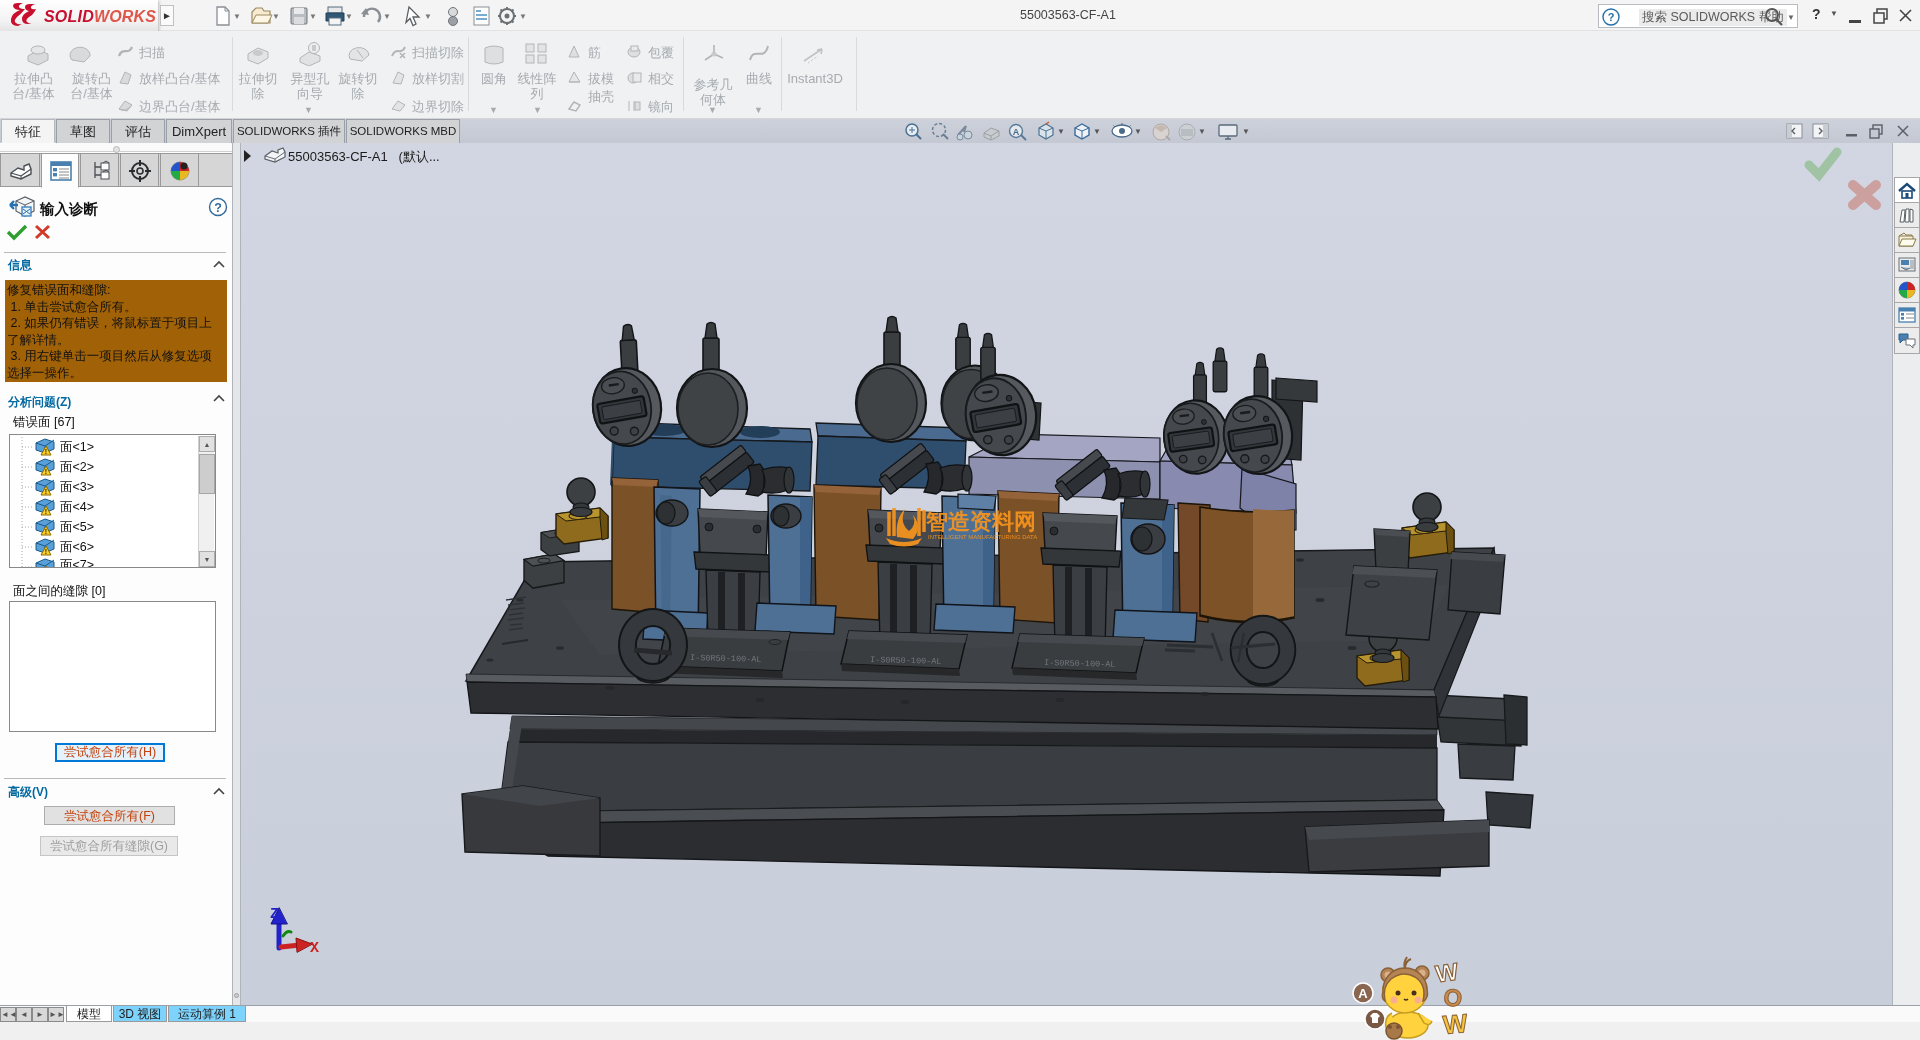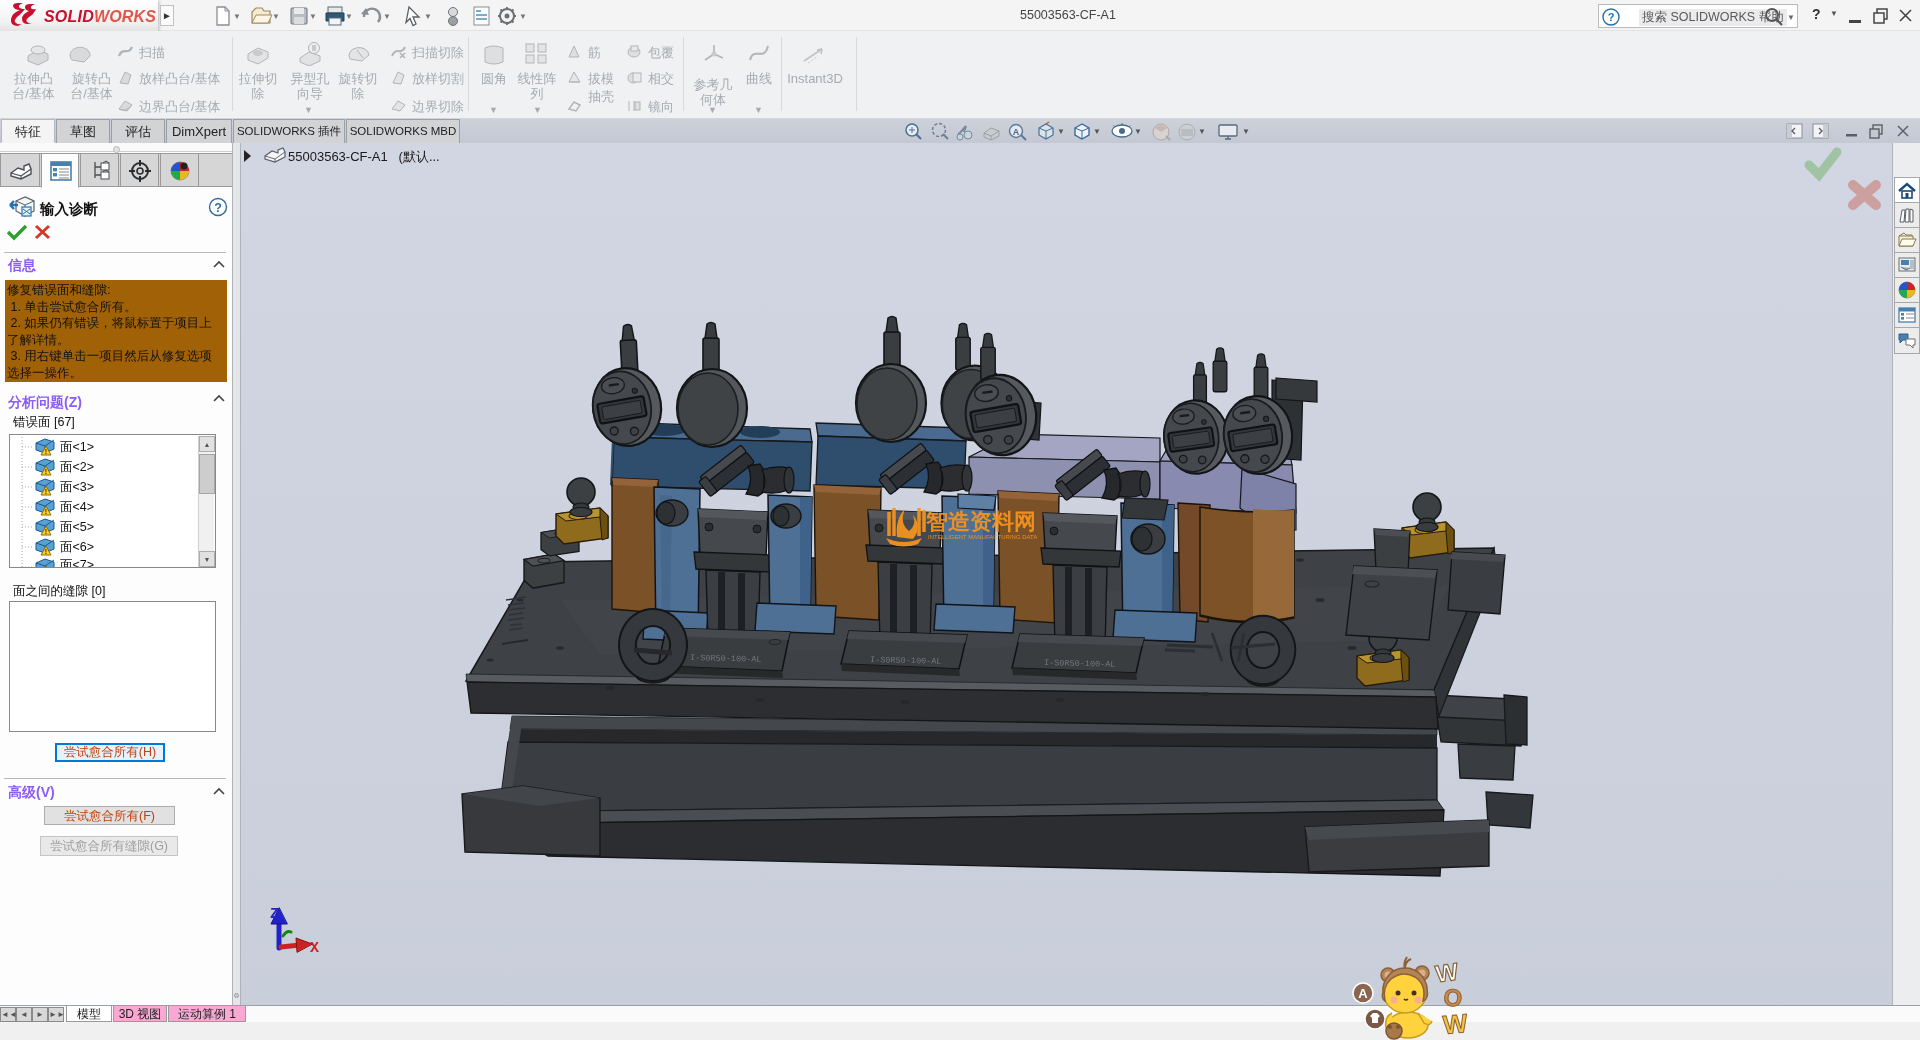--- a/index.html
+++ b/index.html
@@ -27,38 +27,38 @@
 
 
 #tabrow { position:absolute; left:0; top:118px; width:1920px; height:25px; background:linear-gradient(180deg,#cdd1da,#c3c8d3); border-top:1px solid #d5d5d5; }
 .ftab { position:absolute; top:0; height:24px; line-height:23px; font-size:13px; color:#222; text-align:center; background:#d2d3d5; border:1px solid #9aa0a8; border-bottom:none; }
 .ftab.act { background:#f4f4f5; border-color:#b4b8bf; border-bottom:1px solid #f4f4f5; }
 
 
 #leftpanel { position:absolute; left:0; top:143px; width:233px; height:862px; background:#fdfdfd; border-right:1px solid #b0b4ba; }
 .ptab { position:absolute; top:10px; height:34px; background:#d6d6d6; border:1px solid #9a9a9a; }
 .sline { position:absolute; left:4px; width:222px; height:1px; background:#b9b9b9; }
-.sechdr { position:absolute; left:8px; font-size:14px; font-weight:bold; color:#8b5cf6; }
+.sechdr { position:absolute; left:8px; font-size:12px; font-weight:bold; color:#0369a1; }
 #ybox { position:absolute; left:5px; top:137px; width:222px; height:102px; background:#a16207; font-size:12.5px; color:#111; line-height:16.5px; padding:2px 2px; }
 .lbox { position:absolute; left:9px; width:207px; background:#fff; border:1px solid #898989; }
 .btn { position:absolute; font-size:12.5px; color:#c2410c; background:#e1e1e1; border:1px solid #adadad; text-align:center; }
 .btn.foc { background:#e5f1fb; border:2px solid #0078d7; }
 .btn.dis { color:#9e9e9e; background:#e9e9e9; border:1px solid #c5c5c5; }
 
 
 #viewport { position:absolute; left:234px; top:143px; width:1658px; height:862px; background:linear-gradient(180deg,#d7dbe6 0%,#cdd2df 100%); overflow:hidden; }
 
 
 #taskpane { position:absolute; left:1892px; top:143px; width:28px; height:862px; background:#ebedef; border-left:1px solid #b0b4ba; }
 .tpcell { position:absolute; left:1px; width:26px; height:27px; background:#ececec; border:1px solid #a8a8a8; }
 
 
 #bottabs { position:absolute; left:0; top:1005px; width:1920px; height:17px; background:#fafafa; border-top:1px solid #9aa0a8; }
 .navb { position:absolute; top:1px; width:16px; height:15px; background:#d8d8d8; border:1px solid #8a8a8a; font-size:8px; color:#555; text-align:center; line-height:14px; }
-.btab { position:absolute; top:0px; height:16px; font-size:12px; text-align:center; line-height:16px; color:#222; background:#f9a8d4; border:1px solid #9a9a9a; border-top:none; }
+.btab { position:absolute; top:0px; height:16px; font-size:12px; text-align:center; line-height:16px; color:#222; background:#7dd3fc; border:1px solid #9a9a9a; border-top:none; }
 .btab.act { background:#fff; }
 
 
 #statusbar { position:absolute; left:0; top:1022px; width:1920px; height:18px; background:#f0f0f0; border-top:1px solid #dcdcdc; font-size:12.5px; color:#222; }
 </style>
 </head>
 <body>
 <div id="win">
 
 <div id="titlebar">

